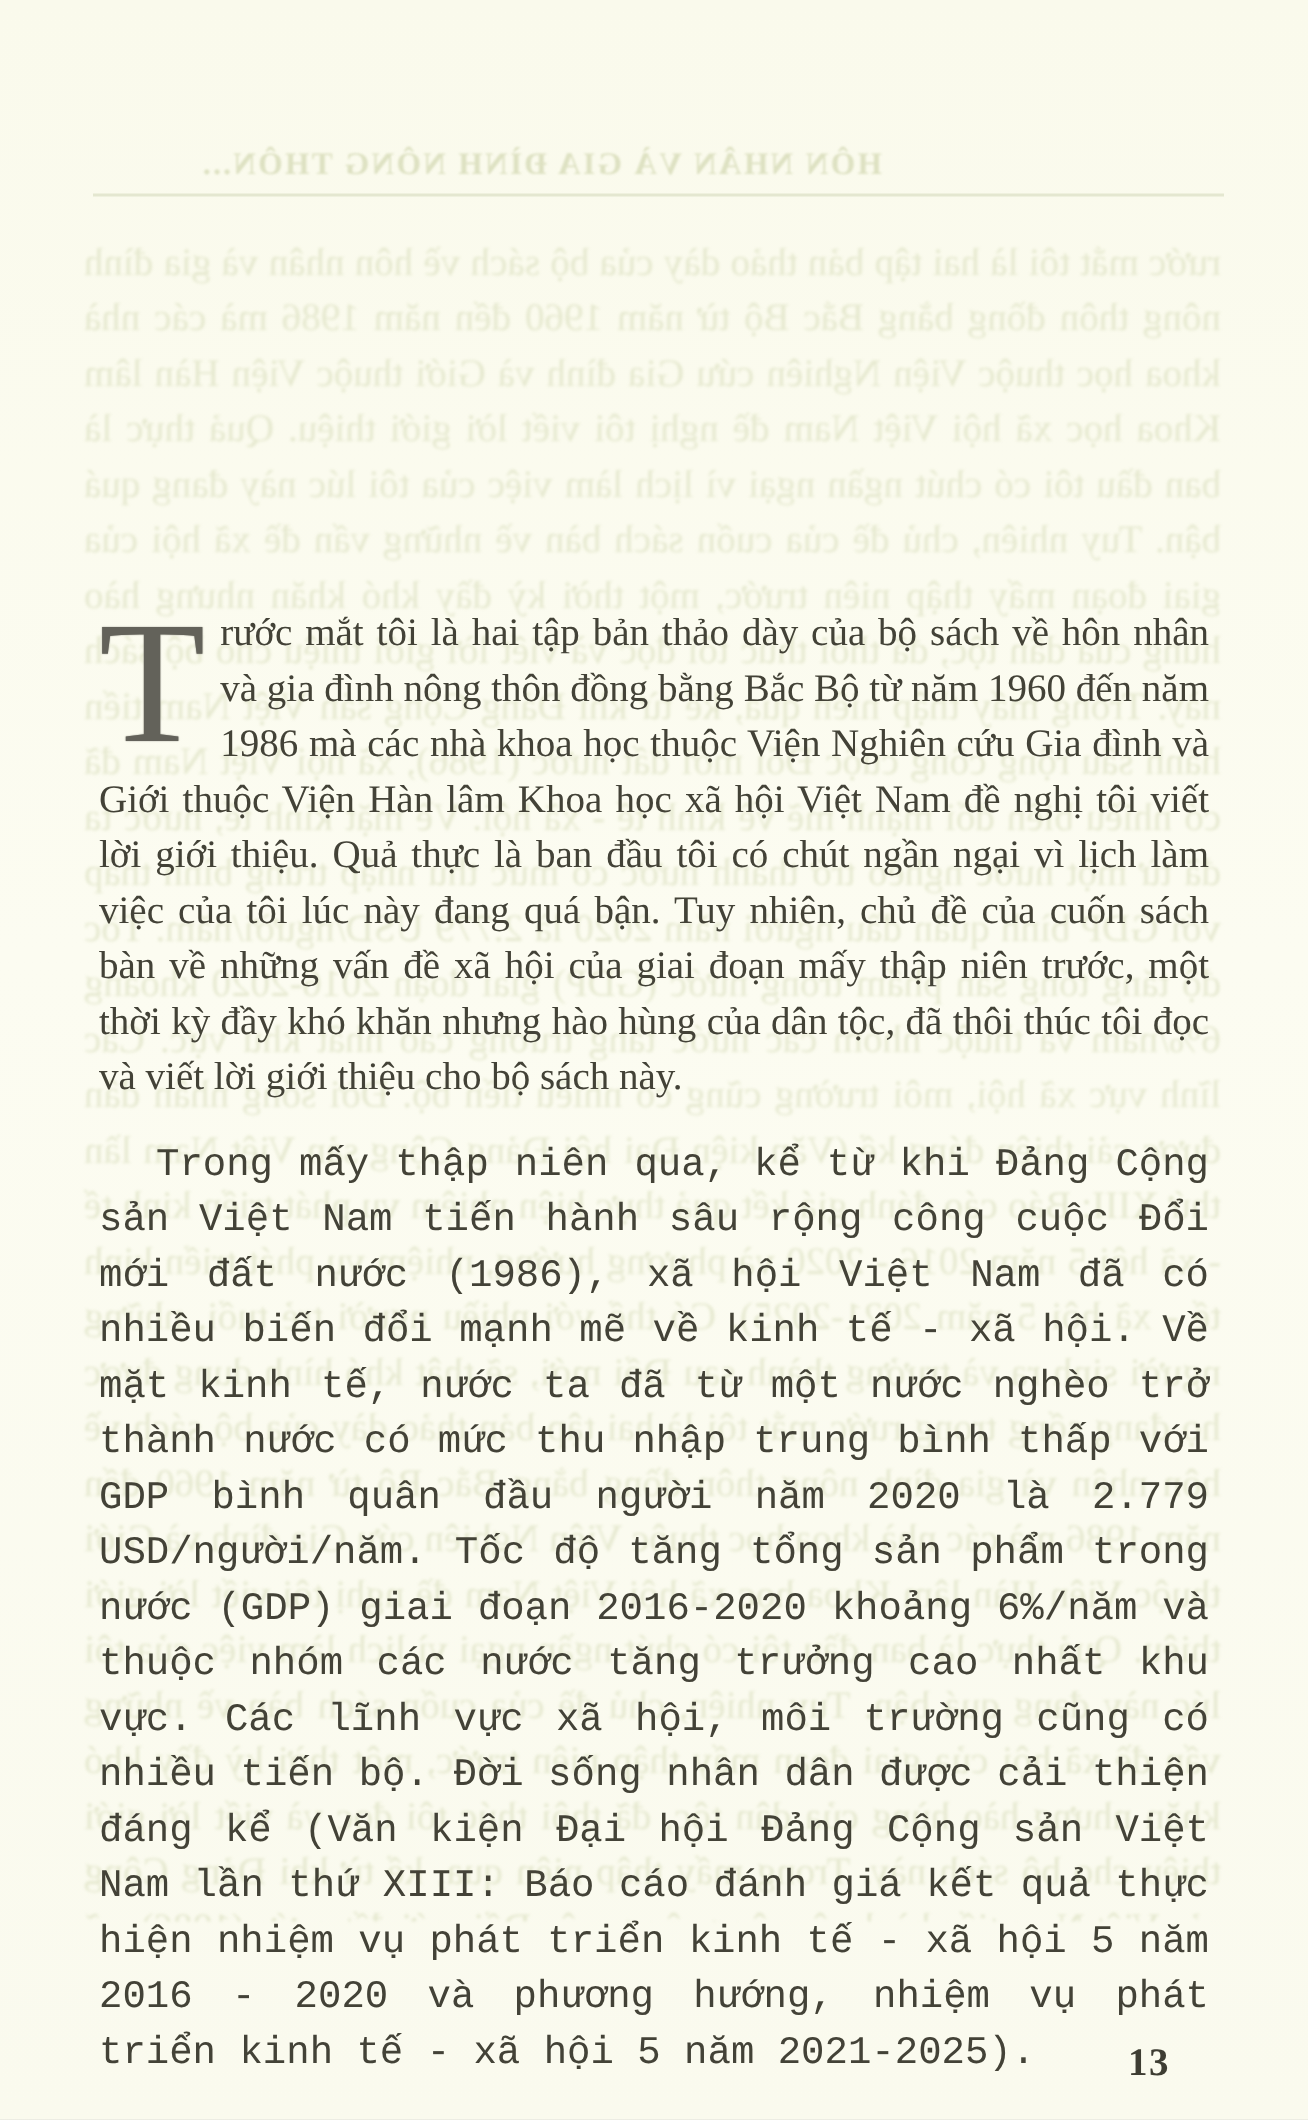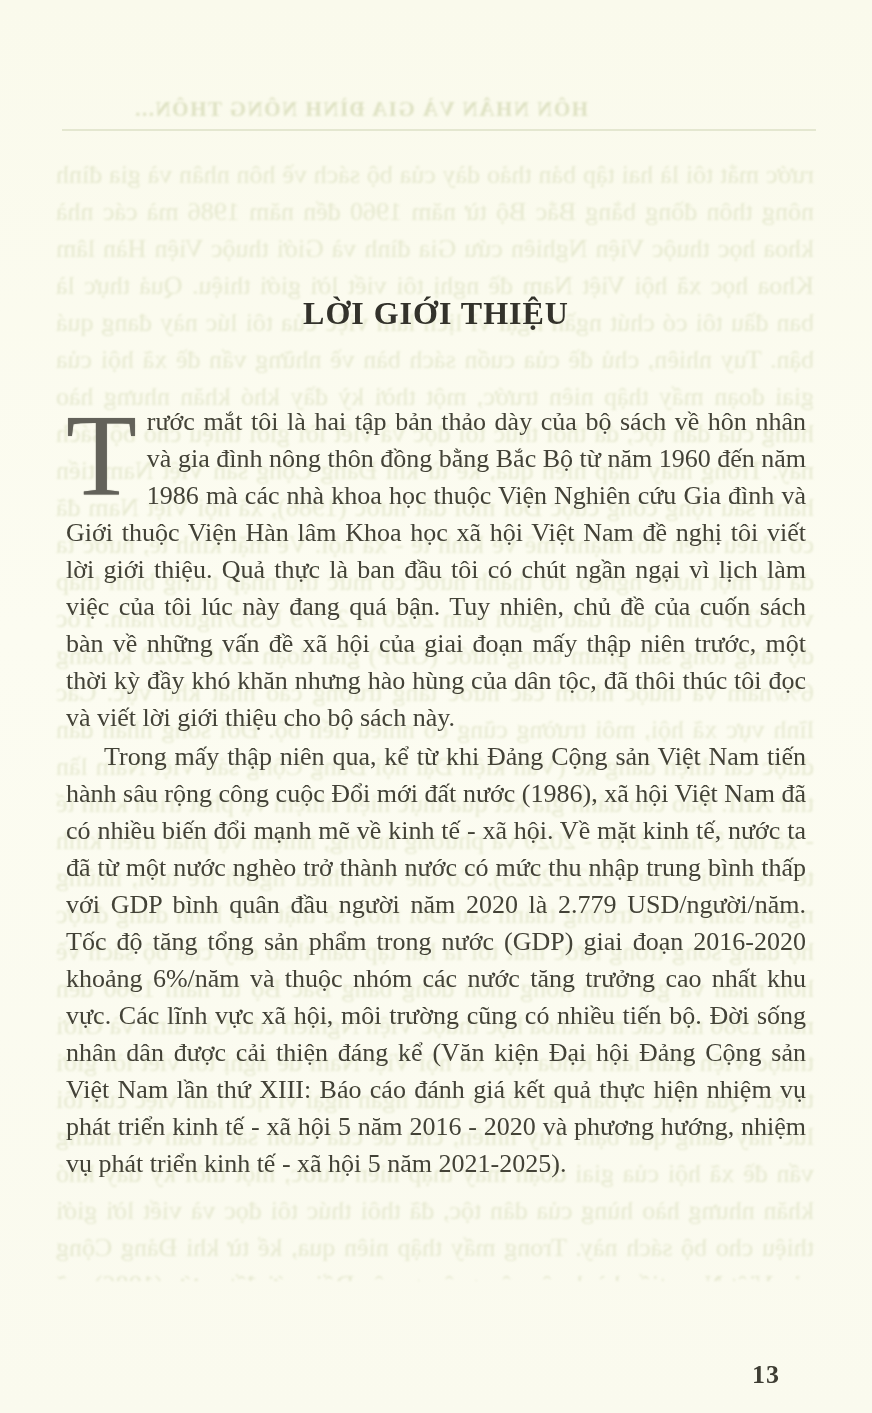--- a/index.html
+++ b/index.html
@@ -57,21 +57,21 @@
   }
   .bodytext {
     position: absolute;
     top: 403px; left: 66px; width: 740px;
     font-size: 26px;
     line-height: 37px;
     text-align: justify;
     color: #434237;
   }
   .bodytext p { margin: 0; }
-  .bodytext p.indented { margin-top: 2px; text-indent: 38px; }
+  .bodytext p.indented { margin-top: 22px; text-indent: 38px; font-family: Liberation Mono, monospace; }
   .dropcap {
     float: left;
     font-size: 116px;
     line-height: 0.82;
     padding: 6px 10px 0 0;
     color: #63625a;
     text-shadow: 0 0 1px #8d8c80;
   }
   .page-number {
     position: absolute;
@@ -86,21 +86,20 @@
 <body>
 
 <div class="page">
 
   <div class="ghost-head">HÔN NHÂN VÀ GIA ĐÌNH NÔNG THÔN...</div>
 
   <div class="head-rule"></div>
 
   <div class="ghost-body">rước mắt tôi là hai tập bản thảo dày của bộ sách về hôn nhân và gia đình nông thôn đồng bằng Bắc Bộ từ năm 1960 đến năm 1986 mà các nhà khoa học thuộc Viện Nghiên cứu Gia đình và Giới thuộc Viện Hàn lâm Khoa học xã hội Việt Nam đề nghị tôi viết lời giới thiệu. Quả thực là ban đầu tôi có chút ngần ngại vì lịch làm việc của tôi lúc này đang quá bận. Tuy nhiên, chủ đề của cuốn sách bàn về những vấn đề xã hội của giai đoạn mấy thập niên trước, một thời kỳ đầy khó khăn nhưng hào hùng của dân tộc, đã thôi thúc tôi đọc và viết lời giới thiệu cho bộ sách này. Trong mấy thập niên qua, kể từ khi Đảng Cộng sản Việt Nam tiến hành sâu rộng công cuộc Đổi mới đất nước (1986), xã hội Việt Nam đã có nhiều biến đổi mạnh mẽ về kinh tế - xã hội. Về mặt kinh tế, nước ta đã từ một nước nghèo trở thành nước có mức thu nhập trung bình thấp với GDP bình quân đầu người năm 2020 là 2.779 USD/người/năm. Tốc độ tăng tổng sản phẩm trong nước (GDP) giai đoạn 2016-2020 khoảng 6%/năm và thuộc nhóm các nước tăng trưởng cao nhất khu vực. Các lĩnh vực xã hội, môi trường cũng có nhiều tiến bộ. Đời sống nhân dân được cải thiện đáng kể (Văn kiện Đại hội Đảng Cộng sản Việt Nam lần thứ XIII: Báo cáo đánh giá kết quả thực hiện nhiệm vụ phát triển kinh tế - xã hội 5 năm 2016 - 2020 và phương hướng, nhiệm vụ phát triển kinh tế - xã hội 5 năm 2021-2025). Có thể với nhiều người trẻ tuổi, những người sinh ra và trưởng thành sau Đổi mới, sẽ thật khó hình dung được họ đang sống trong rước mắt tôi là hai tập bản thảo dày của bộ sách về hôn nhân và gia đình nông thôn đồng bằng Bắc Bộ từ năm 1960 đến năm 1986 mà các nhà khoa học thuộc Viện Nghiên cứu Gia đình và Giới thuộc Viện Hàn lâm Khoa học xã hội Việt Nam đề nghị tôi viết lời giới thiệu. Quả thực là ban đầu tôi có chút ngần ngại vì lịch làm việc của tôi lúc này đang quá bận. Tuy nhiên, chủ đề của cuốn sách bàn về những vấn đề xã hội của giai đoạn mấy thập niên trước, một thời kỳ đầy khó khăn nhưng hào hùng của dân tộc, đã thôi thúc tôi đọc và viết lời giới thiệu cho bộ sách này. Trong mấy thập niên qua, kể từ khi Đảng Cộng sản Việt Nam tiến hành sâu rộng công cuộc Đổi mới đất nước (1986), xã hội Việt Nam đã có nhiều biến đổi mạnh mẽ về kinh tế - xã hội. Về mặt kinh tế, nước ta đã từ một nước nghèo trở thành nước có mức thu nhập trung bình thấp với GDP bình quân đầu người năm 2020 là 2.779 USD/người/năm. Tốc độ tăng tổng sản phẩm trong nước (GDP) giai đoạn 2016-2020 khoảng 6%/năm và thuộc nhóm các nước tăng trưởng cao nhất khu vực. Các lĩnh vực xã hội, môi trường cũng có nhiều tiến bộ. Đời sống nhân dân được cải thiện đáng kể (Văn kiện Đại hội Đảng Cộng sản Việt Nam lần thứ XIII: Báo cáo đánh giá kết quả thực hiện nhiệm vụ phát triển kinh tế - xã hội 5 năm 2016 - 2020 và phương hướng, nhiệm vụ phát triển kinh tế - xã hội 5 năm 2021-2025).</div>
 
-  <h1 class="title">LỜI GIỚI THIỆU</h1>
 
   <section class="bodytext">
     <p>
       <span class="dropcap">T</span><span>rước mắt tôi là hai tập bản thảo dày của bộ sách về hôn nhân và gia đình nông thôn đồng bằng Bắc Bộ từ năm 1960 đến năm 1986 mà các nhà khoa học thuộc Viện Nghiên cứu Gia đình và Giới thuộc Viện Hàn lâm Khoa học xã hội Việt Nam đề nghị tôi viết lời giới thiệu. Quả thực là ban đầu tôi có chút ngần ngại vì lịch làm việc của tôi lúc này đang quá bận. Tuy nhiên, chủ đề của cuốn sách bàn về những vấn đề xã hội của giai đoạn mấy thập niên trước, một thời kỳ đầy khó khăn nhưng hào hùng của dân tộc, đã thôi thúc tôi đọc và viết lời giới thiệu cho bộ sách này.</span>
     </p>
     <p class="indented">Trong mấy thập niên qua, kể từ khi Đảng Cộng sản Việt Nam tiến hành sâu rộng công cuộc Đổi mới đất nước (1986), xã hội Việt Nam đã có nhiều biến đổi mạnh mẽ về kinh tế - xã hội. Về mặt kinh tế, nước ta đã từ một nước nghèo trở thành nước có mức thu nhập trung bình thấp với GDP bình quân đầu người năm 2020 là 2.779 USD/người/năm. Tốc độ tăng tổng sản phẩm trong nước (GDP) giai đoạn 2016-2020 khoảng 6%/năm và thuộc nhóm các nước tăng trưởng cao nhất khu vực. Các lĩnh vực xã hội, môi trường cũng có nhiều tiến bộ. Đời sống nhân dân được cải thiện đáng kể (Văn kiện Đại hội Đảng Cộng sản Việt Nam lần thứ XIII: Báo cáo đánh giá kết quả thực hiện nhiệm vụ phát triển kinh tế - xã hội 5 năm 2016 - 2020 và phương hướng, nhiệm vụ phát triển kinh tế - xã hội 5 năm 2021-2025).</p>
   </section>
 
   <div class="page-number">13</div>
 

